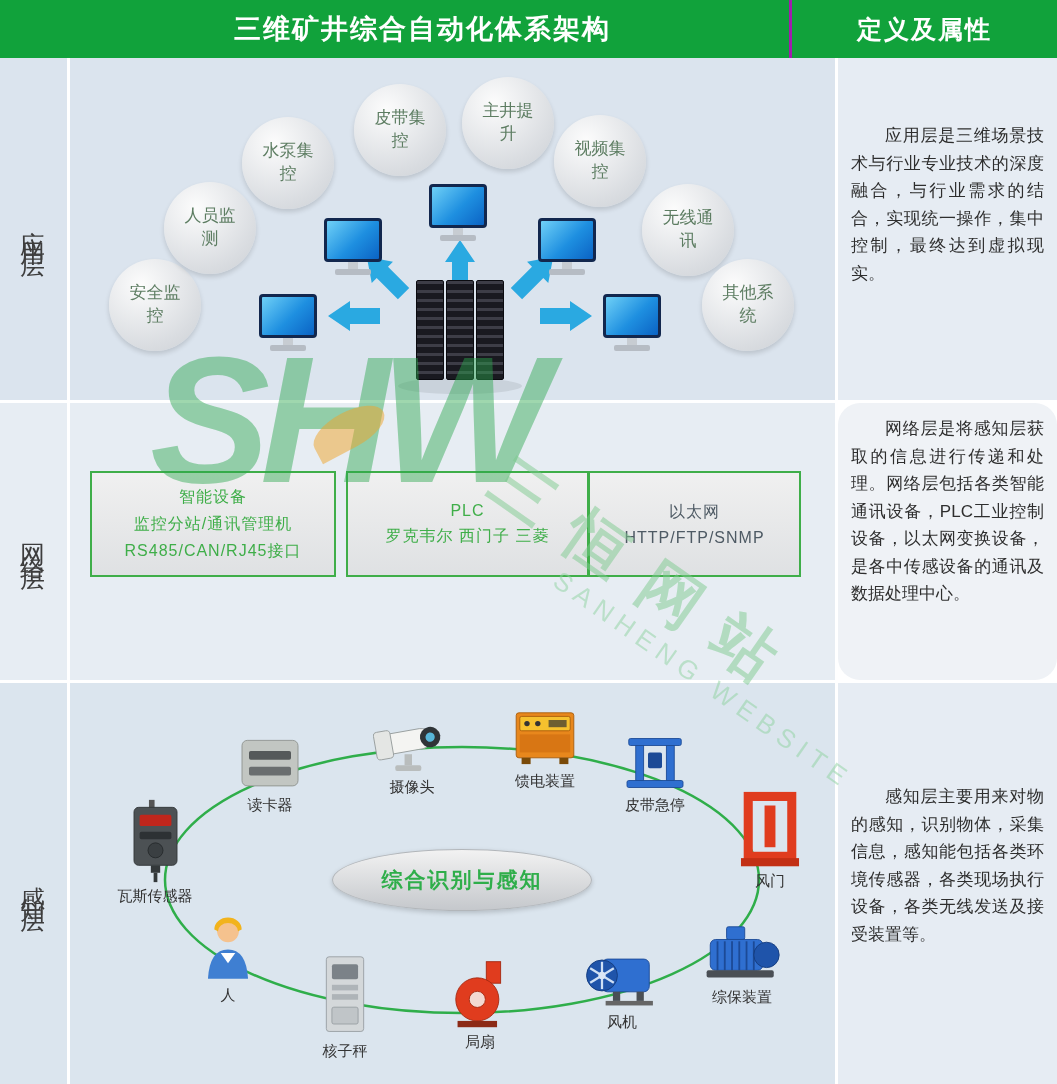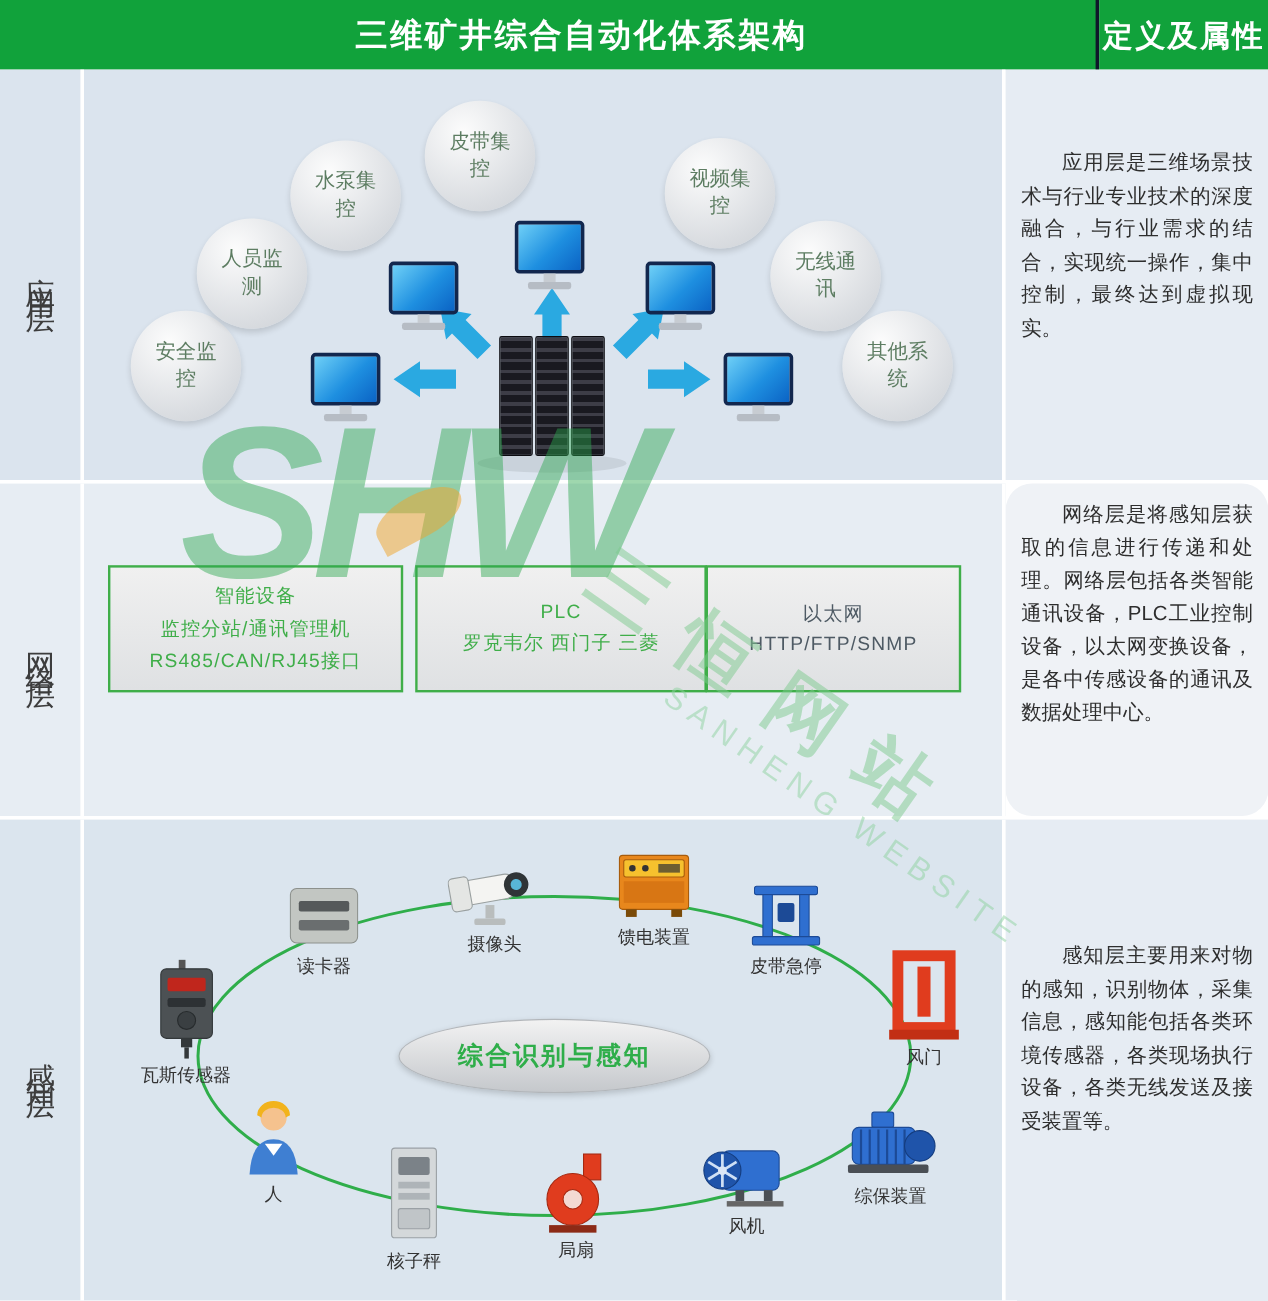--- a/index.html
+++ b/index.html
@@ -1,22 +1,22 @@
 <!DOCTYPE html>
 <html><head>
 <meta charset="utf-8">
 <style>
   * { margin:0; padding:0; box-sizing:border-box; }
   body { font-family:"Liberation Sans","DejaVu Sans",sans-serif; background:#fff; }
   .page { position:relative; width:1057px; height:1084px; background:#fff; overflow:hidden; }
 
   
   .header { display:flex; height:58px; }
-  .header-left { width:916px; background:#11a23b; color:#fff; display:flex; align-items:center;
-                 justify-content:center; font-size:27px; font-weight:bold; border-right:3px solid #0f172a;
+  .header-left { width:792px; background:#11a23b; color:#fff; display:flex; align-items:center;
+                 justify-content:center; font-size:27px; font-weight:bold; border-right:3px solid #a21caf;
                  padding-left:56px; letter-spacing:2px; }
   .header-right { flex:1; background:#11a23b; color:#fff; display:flex; align-items:center;
                   justify-content:center; font-size:25px; font-weight:bold; letter-spacing:2px; }
 
   
   .row { display:flex; }
   .row2, .row3 { border-top:3px solid #fff; }
   .row1 { height:342px; }
   .row2 { height:280px; }
   .row3 { height:404px; }
@@ -112,20 +112,21 @@
           <polygon points="0,-30 -15,-8 -8,-8 -8,22 8,22 8,-8 15,-8" transform="translate(462,220) rotate(45)"></polygon>
           <polygon points="0,-30 -15,-8 -8,-8 -8,22 8,22 8,-8 15,-8" transform="translate(288,258) rotate(-90)"></polygon>
           <polygon points="0,-30 -15,-8 -8,-8 -8,22 8,22 8,-8 15,-8" transform="translate(492,258) rotate(90)"></polygon>
         </g>
       </svg>
 
       <div class="bubble" style="left:39px;top:201px">安全监控</div>
       <div class="bubble" style="left:94px;top:124px">人员监测</div>
       <div class="bubble" style="left:172px;top:59px">水泵集控</div>
       <div class="bubble" style="left:284px;top:26px">皮带集控</div>
+      <div class="bubble" style="left:392px;top:19px">主井提升</div>
       <div class="bubble" style="left:484px;top:57px">视频集控</div>
       <div class="bubble" style="left:572px;top:126px">无线通讯</div>
       <div class="bubble" style="left:632px;top:201px">其他系统</div>
 
       <div class="monitor" style="left:189px;top:236px">
           <div class="scr"></div>
           <div class="neck"></div>
           <div class="base"></div>
         </div>
       <div class="monitor" style="left:254px;top:160px">

